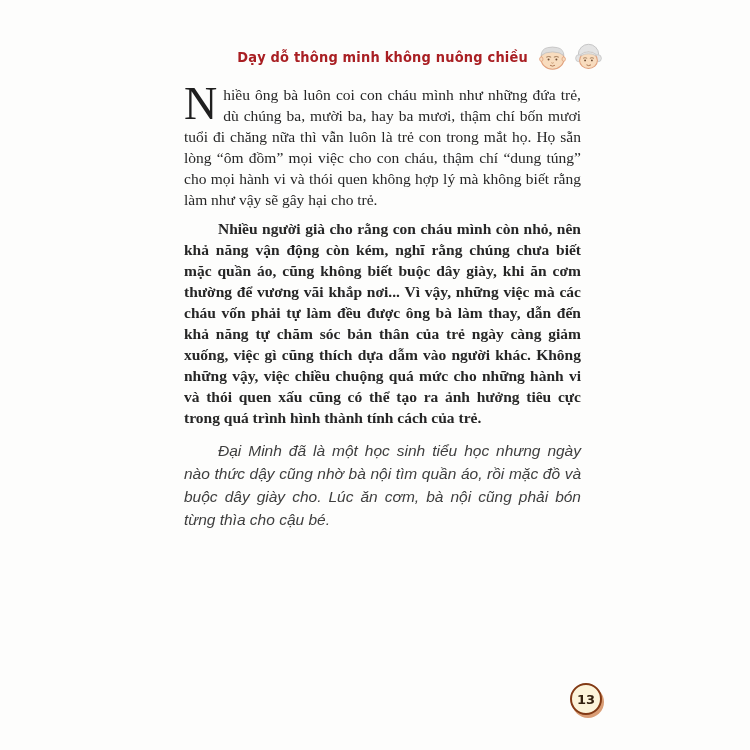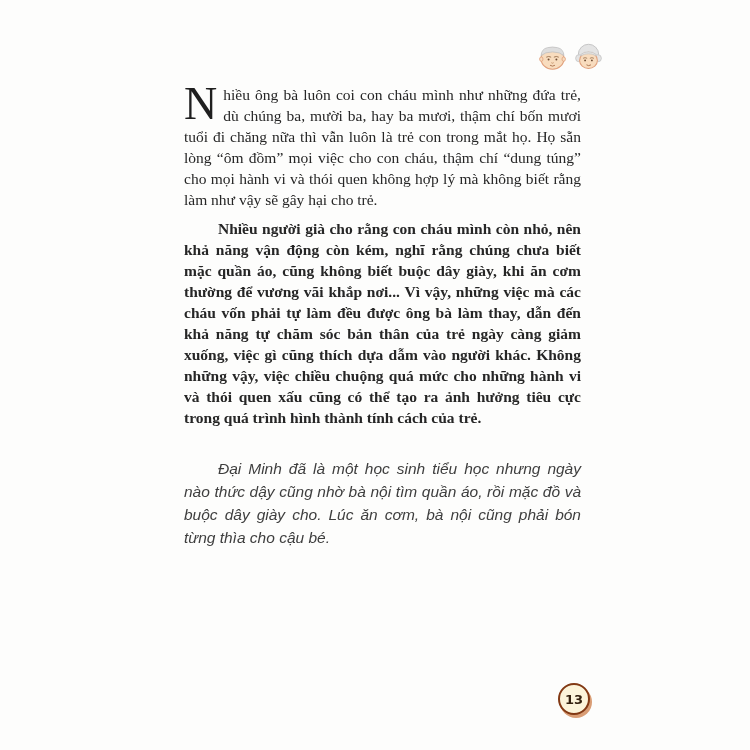--- a/index.html
+++ b/index.html
@@ -59,44 +59,45 @@
   p.quote-par{
     margin:6px 0 8px 0;
     font-family:"Liberation Sans","DejaVu Sans",sans-serif;
     font-style:italic;
     font-size:15.5px;
     line-height:23px;
     text-align:justify;
     text-indent:34px;
     color:#3e3e3e;
   }
-  p.quote-par.first-quote{ margin-top:29px; }
+  p.quote-par.first-quote{ margin-top:11px; }
   
   .page-badge{
     position:absolute;
-    left:558px;top:683px;
+    left:570px;top:683px;
     width:28px;height:28px;
     border-radius:50%;
     background:#fcf4da;
     border:2px solid #82391ا4;
     border:2px solid #823914;
     box-shadow:2px 3px 0 rgba(198,106,44,.65);
     display:flex;align-items:center;justify-content:center;
     font-family:"DejaVu Sans","Liberation Sans",sans-serif;
     font-weight:bold;
     font-size:13px;
     color:#33200e;
   }
 </style>
 </head>
 <body>
 
 <div class="page">
 
   <div class="running-header">
+    <span class="running-title">Dạy dỗ thông minh không nuông chiều</span>
 
     <svg class="hdr-icon" width="31" height="28" viewBox="0 0 36 33">
       <ellipse cx="18" cy="18.5" rx="13.5" ry="12.5" fill="#f8dcbe" stroke="#e0a07c" stroke-width="1.3"></ellipse>
       <path d="M4.5 15 Q5 7 12 5.5 Q18 4 24 5.5 Q31 7 31.5 15 Q27 10.5 18 10.5 Q9 10.5 4.5 15 Z" fill="#dedede" stroke="#bfbfbf" stroke-width="0.9"></path>
       <ellipse cx="4.8" cy="19" rx="2" ry="2.6" fill="#f8dcbe" stroke="#e0a07c" stroke-width="1"></ellipse>
       <ellipse cx="31.2" cy="19" rx="2" ry="2.6" fill="#f8dcbe" stroke="#e0a07c" stroke-width="1"></ellipse>
       <path d="M11 16.5 q2.5 -1.5 5 0" fill="none" stroke="#9a7250" stroke-width="1.1" stroke-linecap="round"></path>
       <path d="M20 16.5 q2.5 -1.5 5 0" fill="none" stroke="#9a7250" stroke-width="1.1" stroke-linecap="round"></path>
       <circle cx="13.4" cy="19.4" r="1.15" fill="#6b4a32"></circle>
       <circle cx="22.6" cy="19.4" r="1.15" fill="#6b4a32"></circle>

